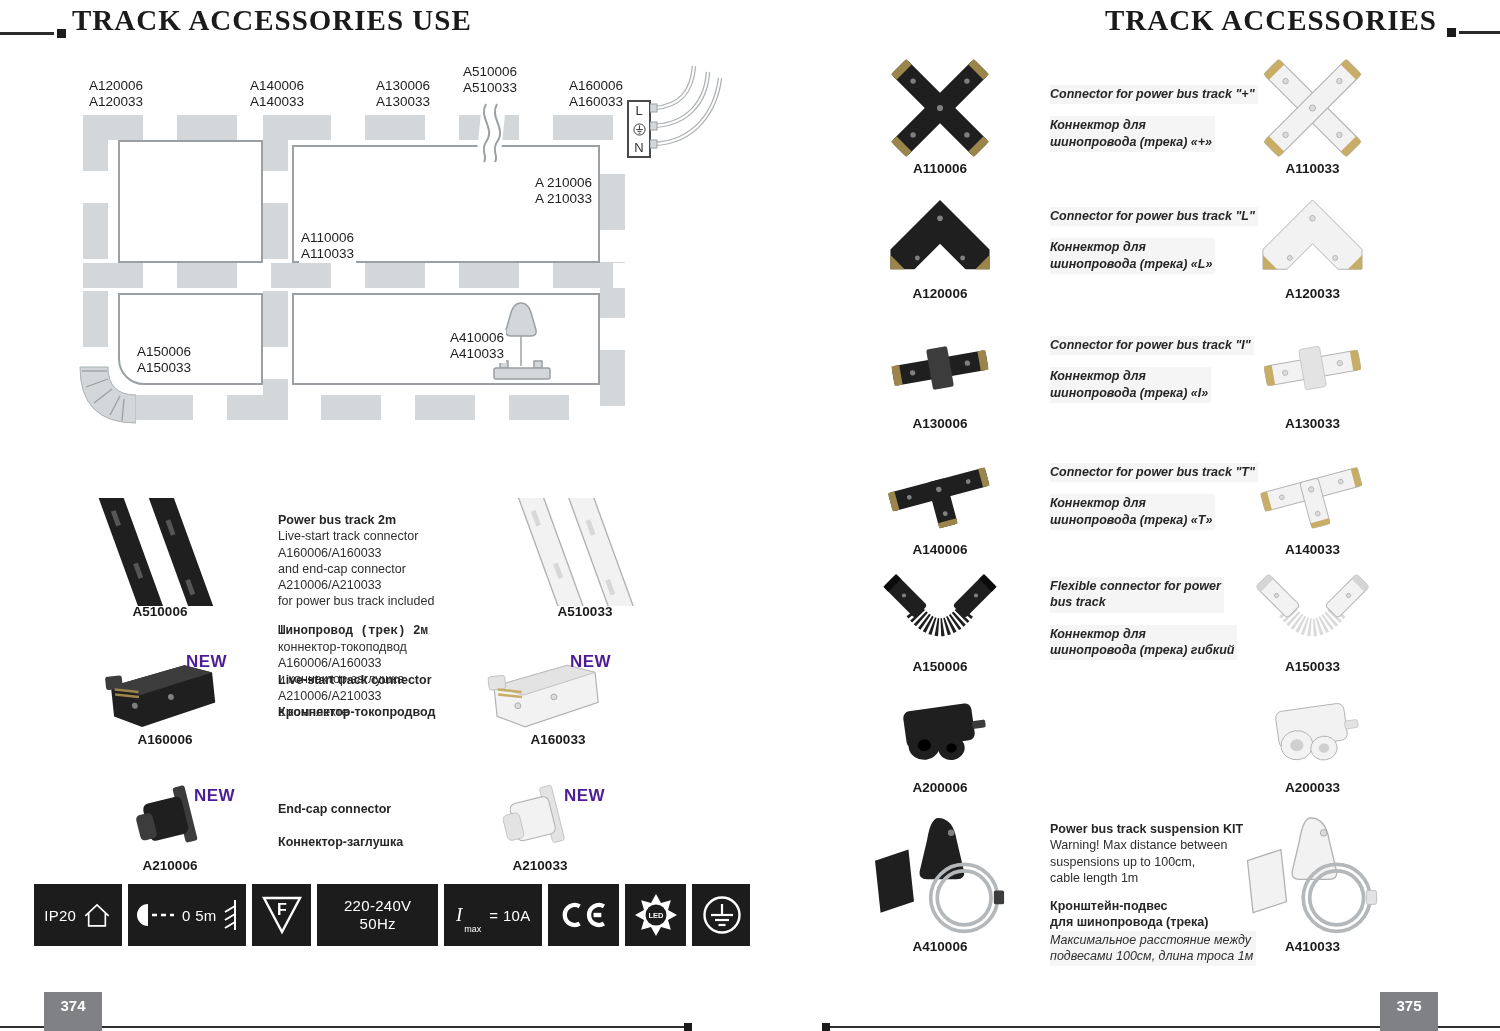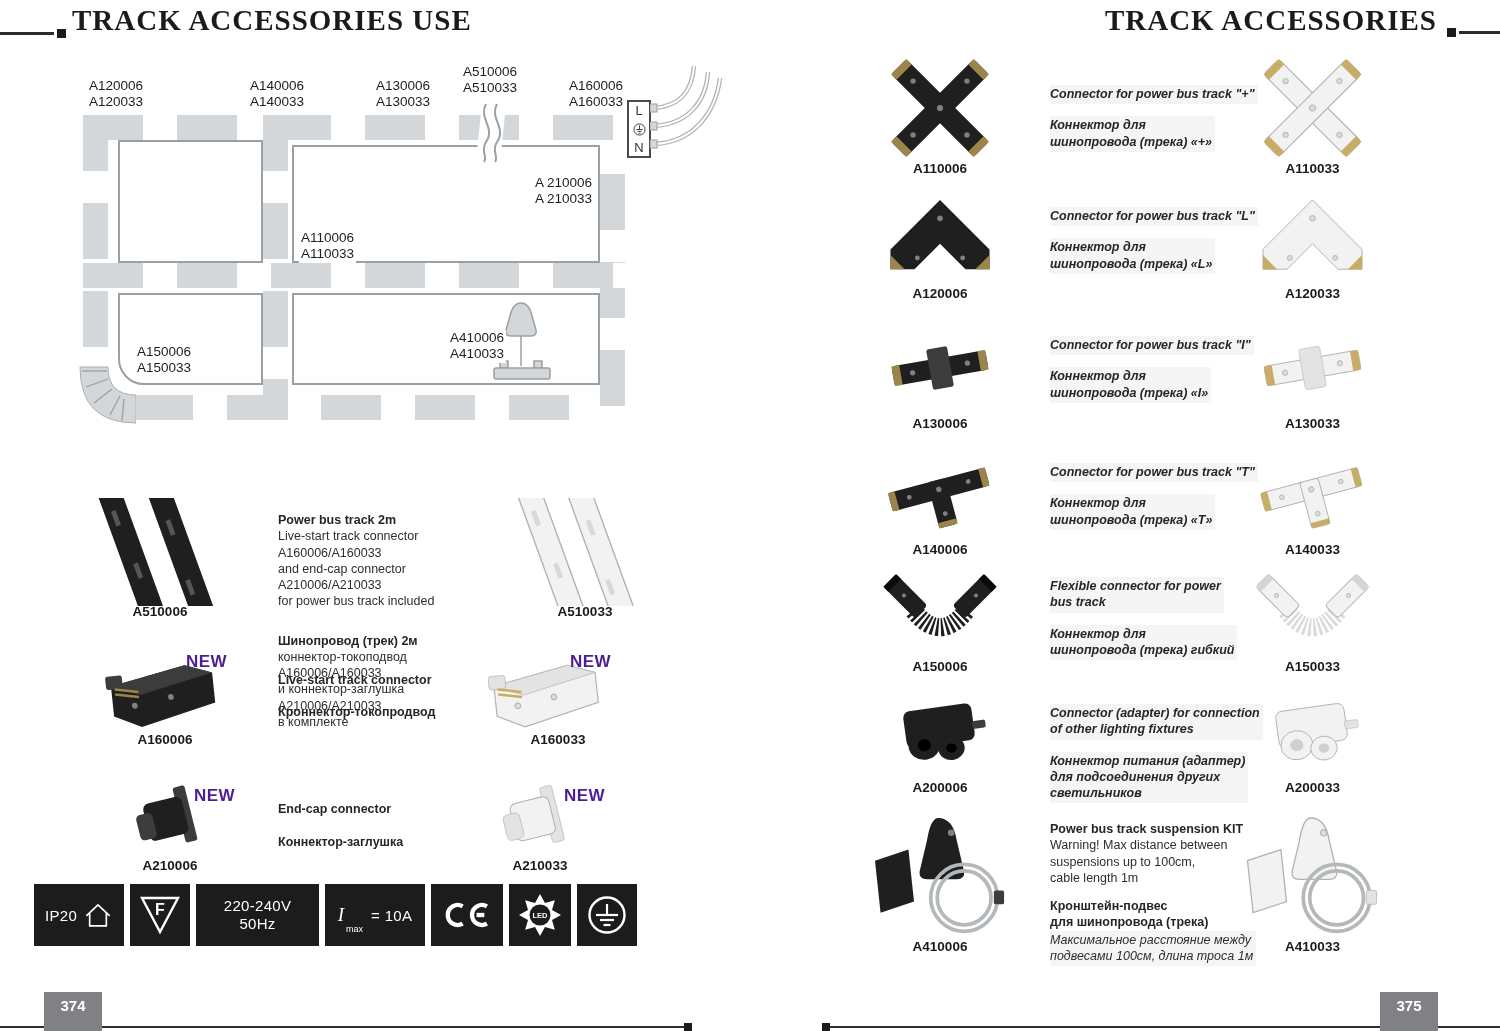--- a/index.html
+++ b/index.html
@@ -163,21 +163,21 @@
           <rect x="106" y="92" width="5" height="16" class="slot"></rect>
       </g>
     </svg>
     <div class="code a" style="left:75px;top:604px;width:170px;">A510006</div>
 
     <div class="a" style="left:278px;top:512px;width:220px;">
       <div class="t-en-b">Power bus track 2m</div>
       <div class="t-reg ml">Live-start track connector A160006/A160033
 and end-cap connector A210006/A210033
 for power bus track included</div>
-      <div class="t-en-b" style="margin-top:23px;">Шинопровод (трек) 2м</div>
+      <div class="t-en-b" style="margin-top:13px;font-family:Liberation Mono, monospace;">Шинопровод (трек) 2м</div>
       <div class="t-reg ml">коннектор-токоподвод A160006/A160033
 и коннектор-заглушка A210006/A210033
 в комплекте</div>
     </div>
 
     <svg class="a c-white" style="left:488px;top:498px;" width="180" height="108" viewBox="0 0 180 110">
       <g transform="rotate(-20 90 55)">
         <rect x="52" y="-30" width="24" height="180" rx="3" class="p1"></rect>
         <rect x="100" y="-30" width="24" height="180" rx="3" class="p1"></rect>
         <rect x="59" y="0" width="5" height="16" class="slot"></rect>
@@ -249,20 +249,35 @@
     <div class="a specs-wrap" style="left:34px;top:884px;width:717px;">
       <div class="spec" style="width:90px;">
         <span class="txt">IP20</span>
         <svg width="30" height="30" viewBox="0 0 36 36">
           <g fill="none" stroke="#fff" stroke-width="2">
             <path d="M4,19 L18,6 L32,19"></path>
               <path d="M8,16 V31 H28 V16"></path>
           </g>
         </svg>
       </div>
+      <div class="spec" style="width:120px;">
+        <svg width="40" height="28" viewBox="0 0 40 28">
+          <path d="M12,3 A11,11 0 0 0 12,25 Z" fill="#fff"></path>
+          <line x1="16" y1="14" x2="38" y2="14" stroke="#fff" stroke-width="2.5" stroke-dasharray="5 4"></line>
+        </svg>
+        <span class="txt">0 5m</span>
+        <svg width="16" height="34" viewBox="0 0 16 34">
+          <g stroke="#fff" stroke-width="2">
+            <line x1="12" y1="2" x2="12" y2="32"></line>
+            <line x1="12" y1="8" x2="2" y2="14"></line>
+              <line x1="12" y1="16" x2="2" y2="22"></line>
+              <line x1="12" y1="24" x2="2" y2="30"></line>
+          </g>
+        </svg>
+      </div>
       <div class="spec" style="width:60px;">
         <svg width="44" height="42" viewBox="0 0 44 42">
           <polygon points="4,4 40,4 22,38" fill="none" stroke="#fff" stroke-width="2.4"></polygon>
           <text x="22" y="21" text-anchor="middle" fill="#fff" font-size="16" font-weight="bold" font-family="Liberation Sans, sans-serif">F</text>
         </svg>
       </div>
       <div class="spec" style="width:123px;">
         <div class="txt ml" style="text-align:center;line-height:1.2;">220-240V
 50Hz</div>
       </div>
@@ -488,27 +503,20 @@
         <g transform="rotate(-8 90 65)">
           <rect x="38" y="26" width="104" height="56" rx="10" class="p1"></rect>
           <ellipse cx="64" cy="80" rx="24" ry="22" class="p1"></ellipse>
             <ellipse cx="64" cy="80" rx="10" ry="9" class="hole"></ellipse>
           <ellipse cx="104" cy="90" rx="20" ry="18" class="p1"></ellipse>
             <ellipse cx="104" cy="90" rx="8" ry="7" class="hole"></ellipse>
           <rect x="140" y="54" width="20" height="12" rx="3" class="p2"></rect>
         </g>
       </svg>
       <div class="code a" style="left:95px;top:90px;width:190px;">A200006</div>
-      <div class="a" style="left:300px;top:14px;width:215px;">
-        <div class="t-en-b ml shade">Connector (adapter) for connection
-of other lighting fixtures</div>
-        <div class="t-en-b ml shade" style="margin-top:12px;">Коннектор питания (адаптер)
-для подсоединения других
-светильников</div>
-      </div>
       <svg class="a c-white" style="left:465px;top:0;" width="195" height="86" viewBox="0 0 180 130">
         <g transform="rotate(-8 90 65)">
           <rect x="38" y="26" width="104" height="56" rx="10" class="p1"></rect>
           <ellipse cx="64" cy="80" rx="24" ry="22" class="p1"></ellipse>
             <ellipse cx="64" cy="80" rx="10" ry="9" class="hole"></ellipse>
           <ellipse cx="104" cy="90" rx="20" ry="18" class="p1"></ellipse>
             <ellipse cx="104" cy="90" rx="8" ry="7" class="hole"></ellipse>
           <rect x="140" y="54" width="20" height="12" rx="3" class="p2"></rect>
         </g>
       </svg>

